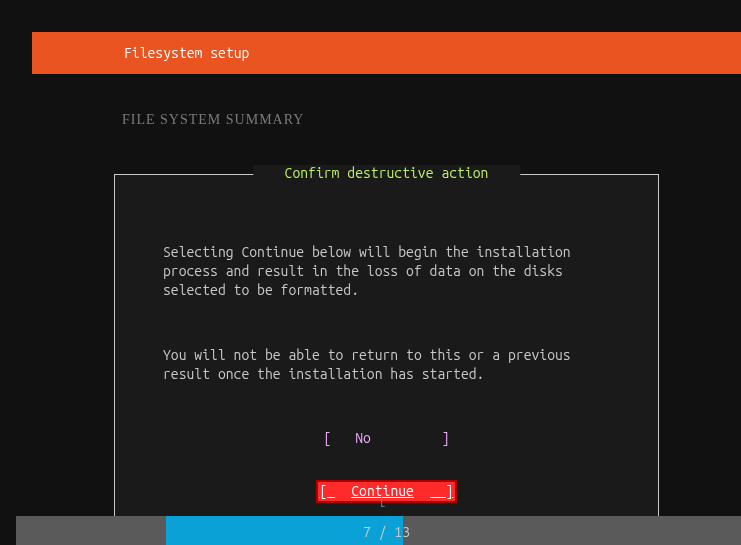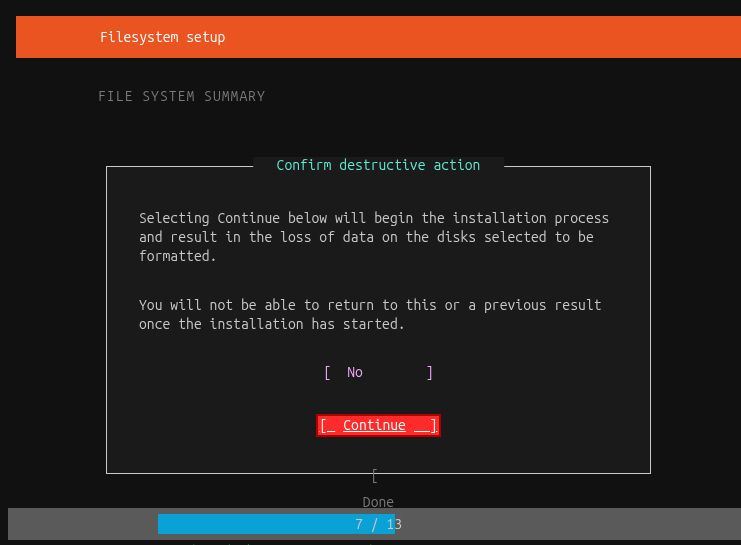--- a/index.html
+++ b/index.html
@@ -1,35 +1,36 @@
 <!DOCTYPE html>
 <html><head>
   <meta charset="utf-8">
   <style>
-    * { margin: 0; padding: 8px; box-sizing: border-box; }
+    * { margin: 0; padding: 16px; box-sizing: border-box; }
     body {
       width: 741px; height: 545px;
       background: #111;
       font-family: "Ubuntu Mono", "DejaVu Sans Mono", "Courier New", monospace;
       font-size: 14px;
       color: #ccc;
       overflow: hidden;
       position: relative;
     }
     .header-bar {
       background: #e95420;
       color: #fff;
       height: 42px;
       display: flex;
       align-items: center;
       padding-left: 76px;
     }
     .content {
       padding: 22px 74px 0 74px;
       color: #7a7a7a;
+      font-family: Liberation Serif, serif;
     }
     .summary-title { letter-spacing: 1px; }
     .table-header {
       margin-top: 12px;
       white-space: pre;
     }
     .table-row {
       white-space: pre;
     }
     .arrow { color: #7a7a7a; }
@@ -41,25 +42,25 @@
       padding: 26px 16px 20px 16px;
       background: #1a1a1a;
     }
     .dialog-legend {
       position: absolute;
       top: -10px;
       left: 50%;
       transform: translateX(-50%);
       background: #1a1a1a;
       padding: 0 8px;
-      color: #5eead4;
+      color: #bef264;
       white-space: pre;
     }
     .dialog-body { color: #c9c9c9; line-height: 1.35; }
-    .dialog-body p { margin-bottom: 14px; }
+    .dialog-body p { margin-bottom: 14px; margin-top: 10px; }
     .dialog-buttons {
       margin-top: 6px;
       text-align: center;
     }
     .tui-btn {
       display: inline-block;
       color: #f0abfc;
       white-space: pre;
       padding: 0 2px;
       cursor: pointer;

